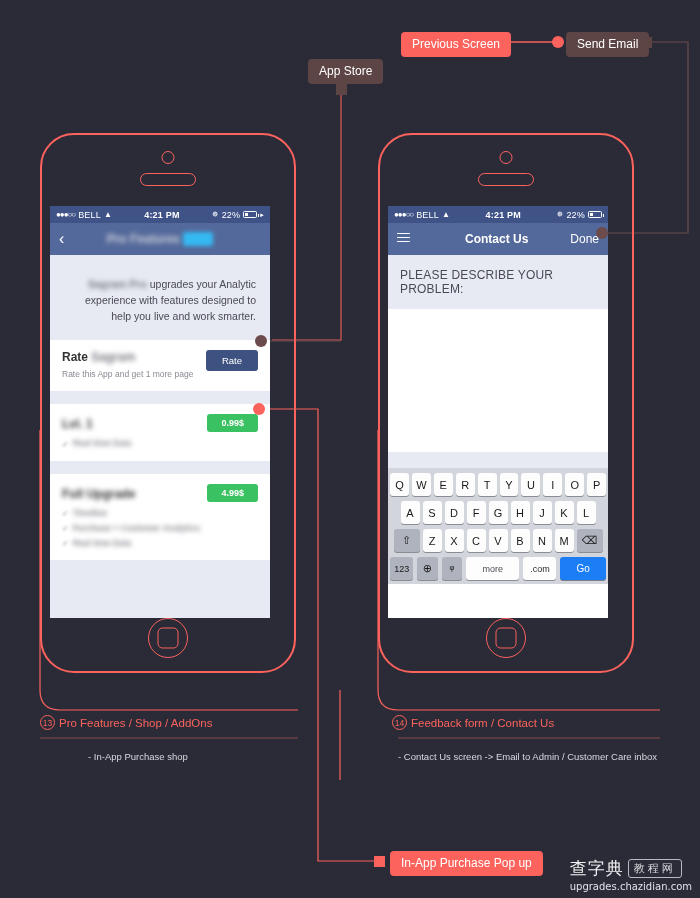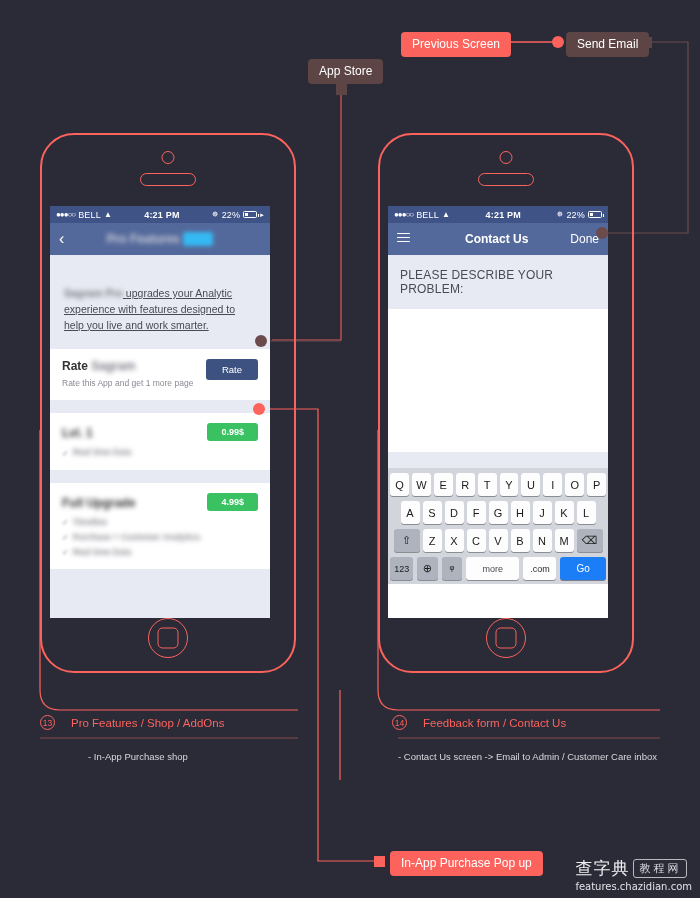--- a/index.html
+++ b/index.html
@@ -109,22 +109,22 @@
   
   .blur { filter: blur(2.4px); display: inline-block; color: #7b7b85; font-weight: bold; }
   .blur.light { color: #c9ccd8; }
   .blur.badge {
     filter: blur(2.2px); background: #35b9f3; color: #35b9f3;
     border-radius: 2px; padding: 0 2px; display: inline-block;
   }
 
   
   .intro {
-    background: #e7eaf2; padding: 31px 14px 16px;
-    text-align: left; color: #4a4a55; font-size: 10.5px; line-height: 1.5; text-decoration: underline;
+    background: #e7eaf2; padding: 22px 14px 16px;
+    text-align: right; color: #4a4a55; font-size: 10.5px; line-height: 1.5;
   }
   .row {
     background: #fff; padding: 10px 12px;
     display: flex; align-items: flex-start; justify-content: space-between;
   }
   .row-spacer { height: 13px; background: #e7eaf2; }
   .row-title { font-size: 12px; font-weight: bold; color: #333; margin-bottom: 4px; }
   .row-sub { font-size: 8.5px; color: #8a8a93; line-height: 1.55; }
   .feat { display: flex; align-items: center; gap: 4px; margin-top: 2px; }
   .feat .ck { filter: blur(1.6px); font-size: 8px; color: #6b6b75; }
@@ -160,21 +160,21 @@
   .key.wide-sh, .key.wide-del { background: #aeb3bd; width: 26px; }
   .key.k123 { background: #aeb3bd; width: 24px; font-size: 9px; }
   .key.globe, .key.mic { background: #aeb3bd; width: 21px; }
   .key.space { width: 55px; font-size: 9px; color: #4a4a52; }
   .key.dotcom { width: 34px; font-size: 9px; color: #2a2a30; }
   .key.go { background: #1b7ef6; color: #fff; width: 47px; font-size: 10px; box-shadow: 0 1px 0 #7a7d85; }
   .kb-row.bottom { gap: 4px; align-items: center; margin-bottom: 0; }
 
   
   .caption { position: absolute; width: 270px; }
-  .cap-head { display: flex; align-items: center; gap: 16px; }
+  .cap-head { display: flex; align-items: center; gap: 4px; }
   .cap-num {
     width: 15px; height: 15px; border: 1px solid #fc635d; border-radius: 50%;
     color: #fc635d; font-size: 8.5px; display: flex; align-items: center; justify-content: center;
   }
   .cap-title { color: #fc635d; font-size: 11.5px; }
   .cap-body { color: #d8d8de; font-size: 9.5px; padding-left: 18px; }
 
   
   .watermark { position: absolute; right: 8px; bottom: 6px; text-align: left; }
   .wm-top { display: flex; align-items: center; gap: 4px; }
@@ -414,16 +414,16 @@
   <div class="cap-body" style="position:absolute; left:380px; top:751px; width:300px;">- Contact Us screen -&gt; Email to Admin / Customer Care inbox</div>
 
   <div class="sq red" style="left:374px; top:856px;"></div>
   <div class="pill red" style="left:390px; top:851px;">In-App Purchase Pop up</div>
 
   <div class="watermark">
     <div class="wm-top">
       <span class="wm-cn">查字典</span>
       <span class="wm-box">教程网</span>
     </div>
-    <div class="wm-url">features.chazidian.com</div>
+    <div class="wm-url">upgrades.chazidian.com</div>
   </div>
 
 </div>
 
 </body></html>

